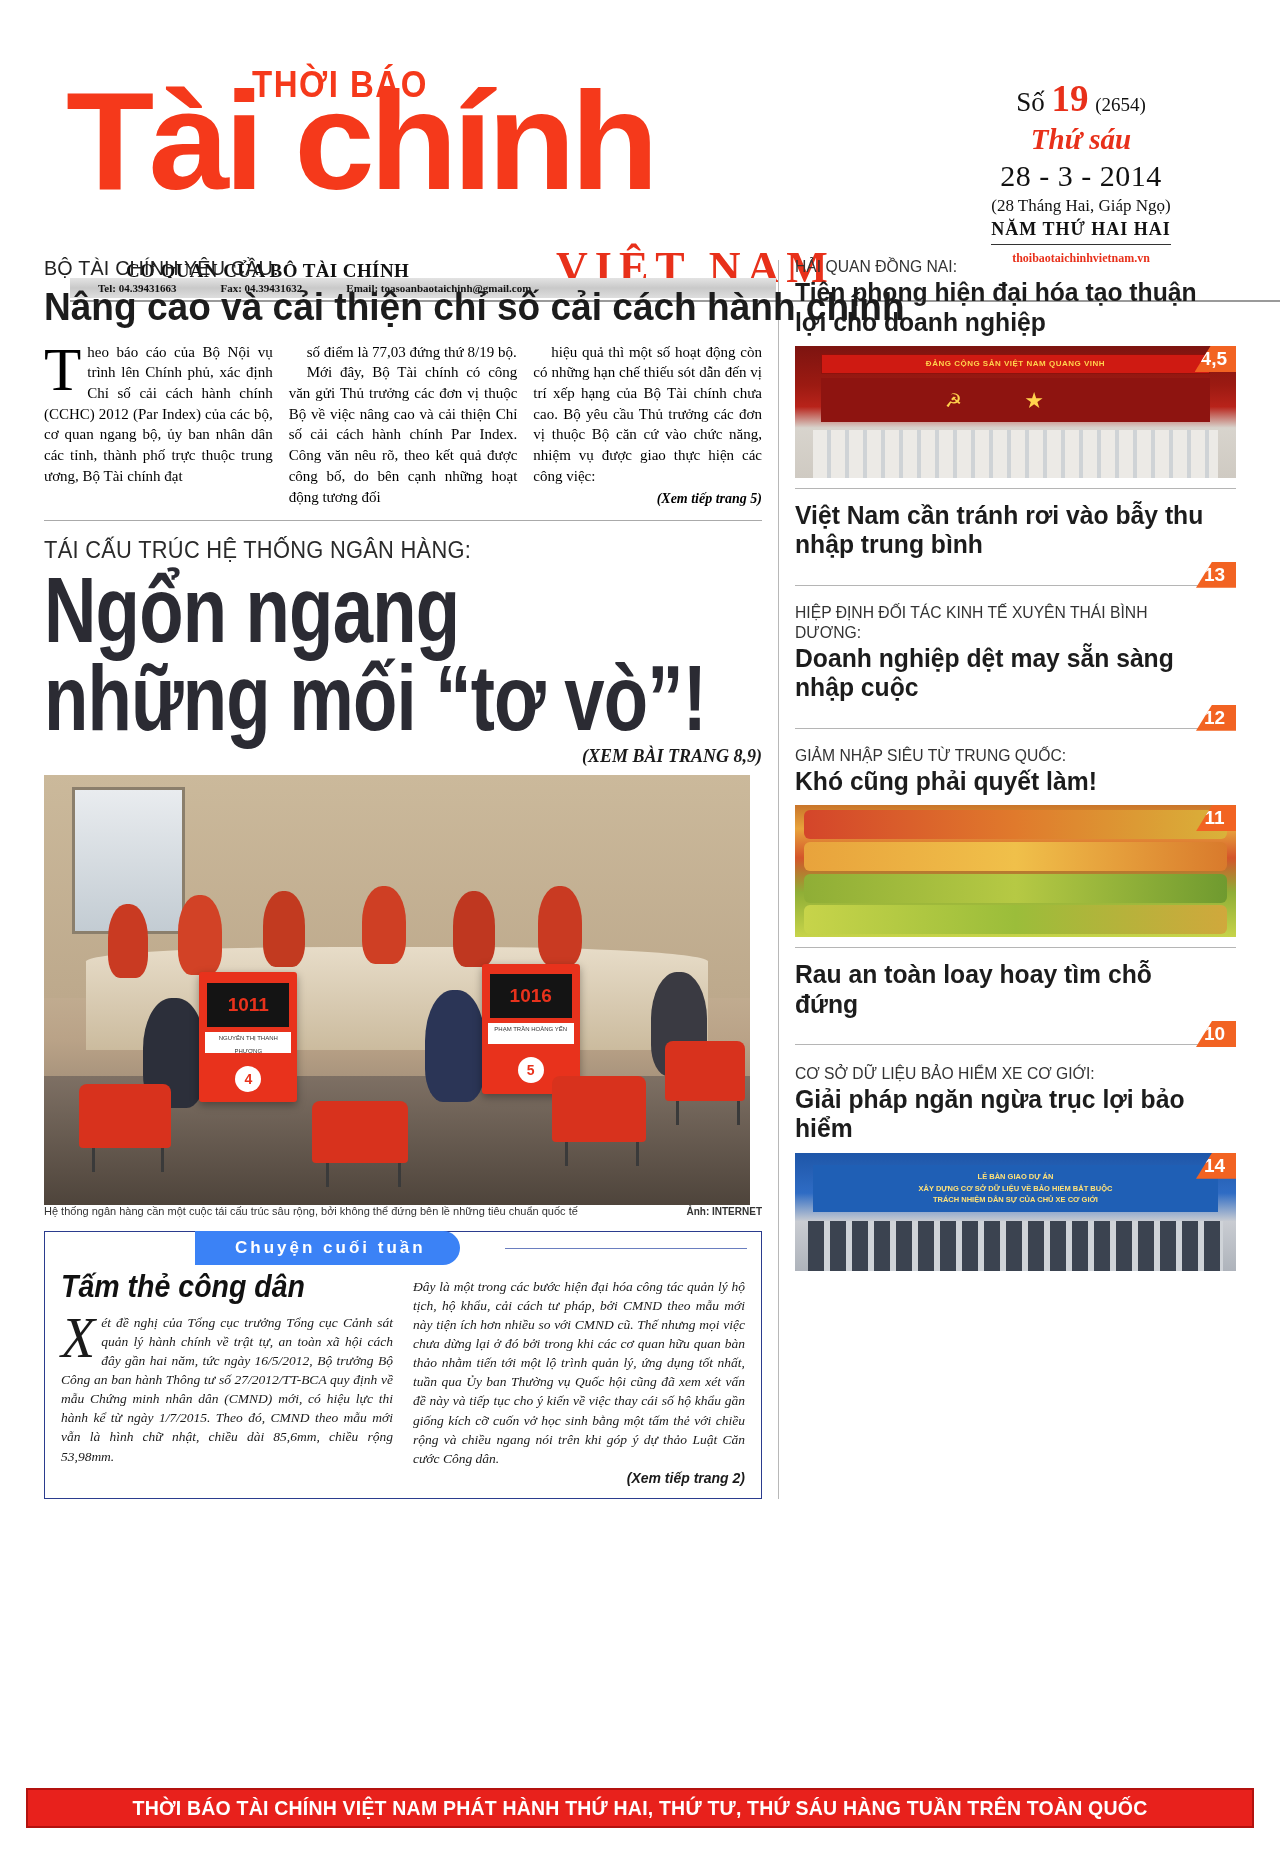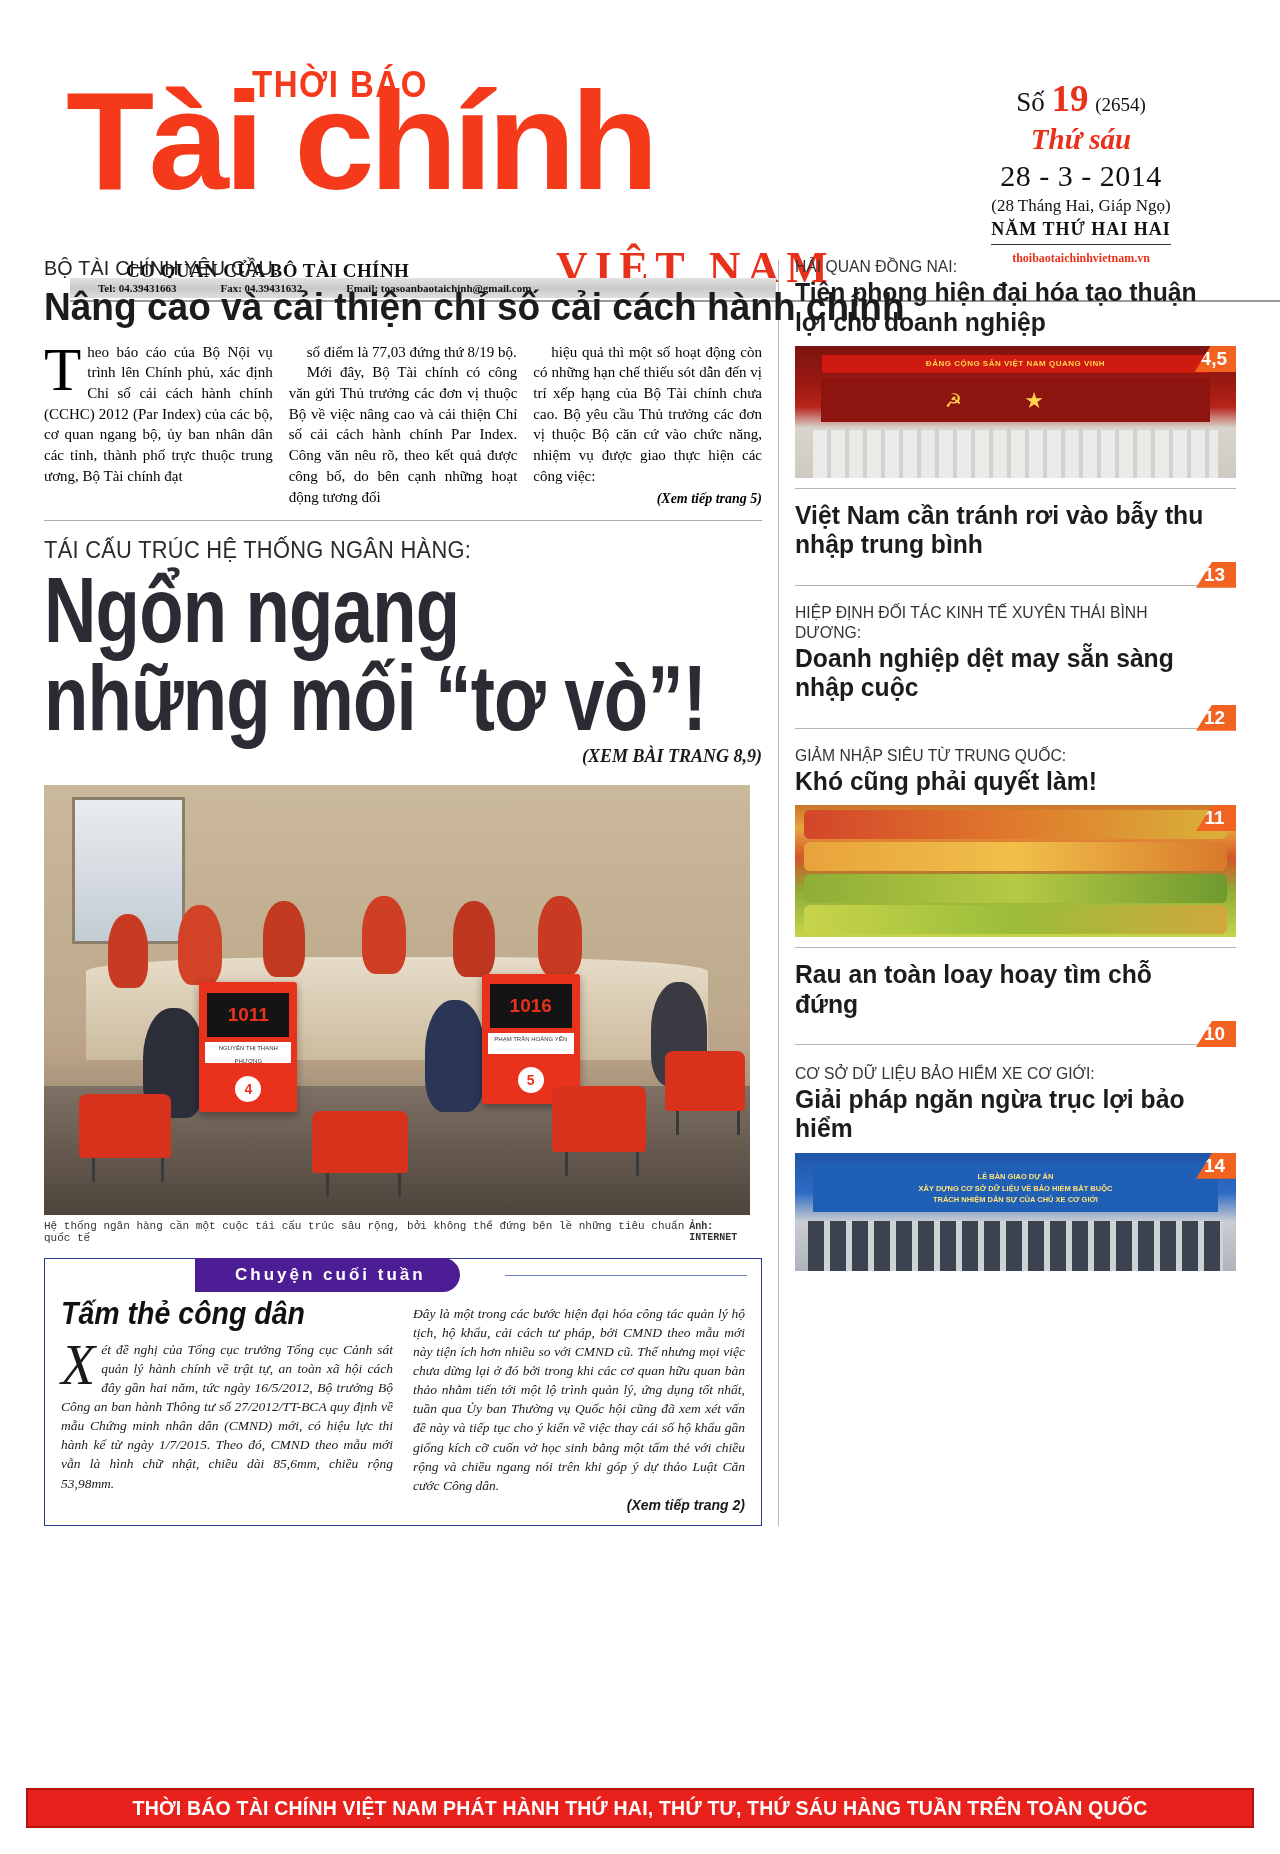--- a/index.html
+++ b/index.html
@@ -106,21 +106,21 @@
     font-weight: 900; color: #2b2b33; line-height: 0.88;
     font-size: 93px; letter-spacing: -1px; margin-top: 6px;
     transform: scaleX(0.78); transform-origin: left top;
     white-space: nowrap;
   }
   .feat-ref { text-align: right; font-family: "Liberation Serif", serif;
               font-weight: 700; font-style: italic; font-size: 18px; margin-top: 6px; }
 
   
   .photo-main {
-    margin-top: 18px; width: 706px; height: 430px; position: relative; overflow: hidden;
+    margin-top: 8px; width: 706px; height: 430px; position: relative; overflow: hidden;
     background: linear-gradient(180deg,#d9c9ae 0%, #cdbb9e 34%, #b9a287 62%, #6f6257 100%);
   }
   .pm-wall { position:absolute; left:0; top:0; width:100%; height:52%;
              background: linear-gradient(180deg,#cbb99b,#bda98c); }
   .pm-window { position:absolute; left:4%; top:3%; width:16%; height:34%;
                background: linear-gradient(180deg,#e9ecef,#c3ccd3); border:3px solid #8b7f6c; }
   .pm-counter { position:absolute; left:6%; top:40%; width:88%; height:24%;
                 background: linear-gradient(180deg,#e7dcc8,#cbbb9e); border-radius:40% 40% 0 0/14% 14% 0 0; }
   .pm-floor { position:absolute; left:0; bottom:0; width:100%; height:30%;
               background: linear-gradient(180deg,#7e7064,#4e443b); }
@@ -131,30 +131,30 @@
                 display:flex; align-items:center; justify-content:center; font-size:19px; }
   .kiosk .lbl { position:absolute; left:6%; top:46%; width:88%; height:16%;
                 background:#fff; font-size:6px; color:#333; text-align:center; line-height:2.2; overflow:hidden; }
   .kiosk .num { position:absolute; left:50%; bottom:8%; transform:translateX(-50%);
                 width:26px; height:26px; border-radius:50%; background:#fff; color:#e8321c;
                 font-weight:700; font-size:14px; display:flex; align-items:center; justify-content:center; }
   .chair { position:absolute; background:#d8321d; border-radius:8px 8px 4px 4px; }
   .chair::after { content:''; position:absolute; left:14%; bottom:-24px; width:72%; height:24px;
                   border-left:3px solid #3a3a3a; border-right:3px solid #3a3a3a; }
   .person { position:absolute; border-radius:46% 46% 30% 30%; }
-  .cap-row { display:flex; justify-content:space-between; align-items:center;
-             font-family:Liberation Mono, monospace; font-size:11px; color:#333; margin-top:5px; }
+  .cap-row { display:flex; justify-content:space-between; align-items:flex-end;
+             font-family:Liberation Sans, sans-serif; font-size:11px; color:#333; }
   .cap-credit { font-weight:700; font-size:10px; }
 
   
   .ccw-wrap { margin-top: 14px; border: 1.5px solid #2b3c8e; padding: 0 0 12px 0; position: relative; }
   .ccw-tab-row { position: relative; height: 34px; margin-top: -1px; }
   .ccw-tab {
     position: absolute; left: 150px; top: 0; height: 34px; padding: 0 34px 0 40px;
-    background: #4c1d95; color: #fff; font-weight: 700; font-size: 17px;
+    background: #3b82f6; color: #fff; font-weight: 700; font-size: 17px;
     letter-spacing: 3px; display: flex; align-items: center;
     border-radius: 0 18px 18px 0;
   }
   .ccw-line { position:absolute; left: 460px; right: 14px; top: 17px; border-top: 1px solid #6a7ec0; }
   .ccw-body { display: flex; gap: 20px; padding: 4px 16px 0 16px; }
   .ccw-left { flex: 1; }
   .ccw-right { flex: 1; }
   .ccw-title { font-weight: 900; font-style: italic; font-size: 31px; color: #111;
                transform: scaleX(0.92); transform-origin: left; }
   .ccw-text { font-family: "Liberation Serif", serif; font-style: italic; font-size: 13.5px;

